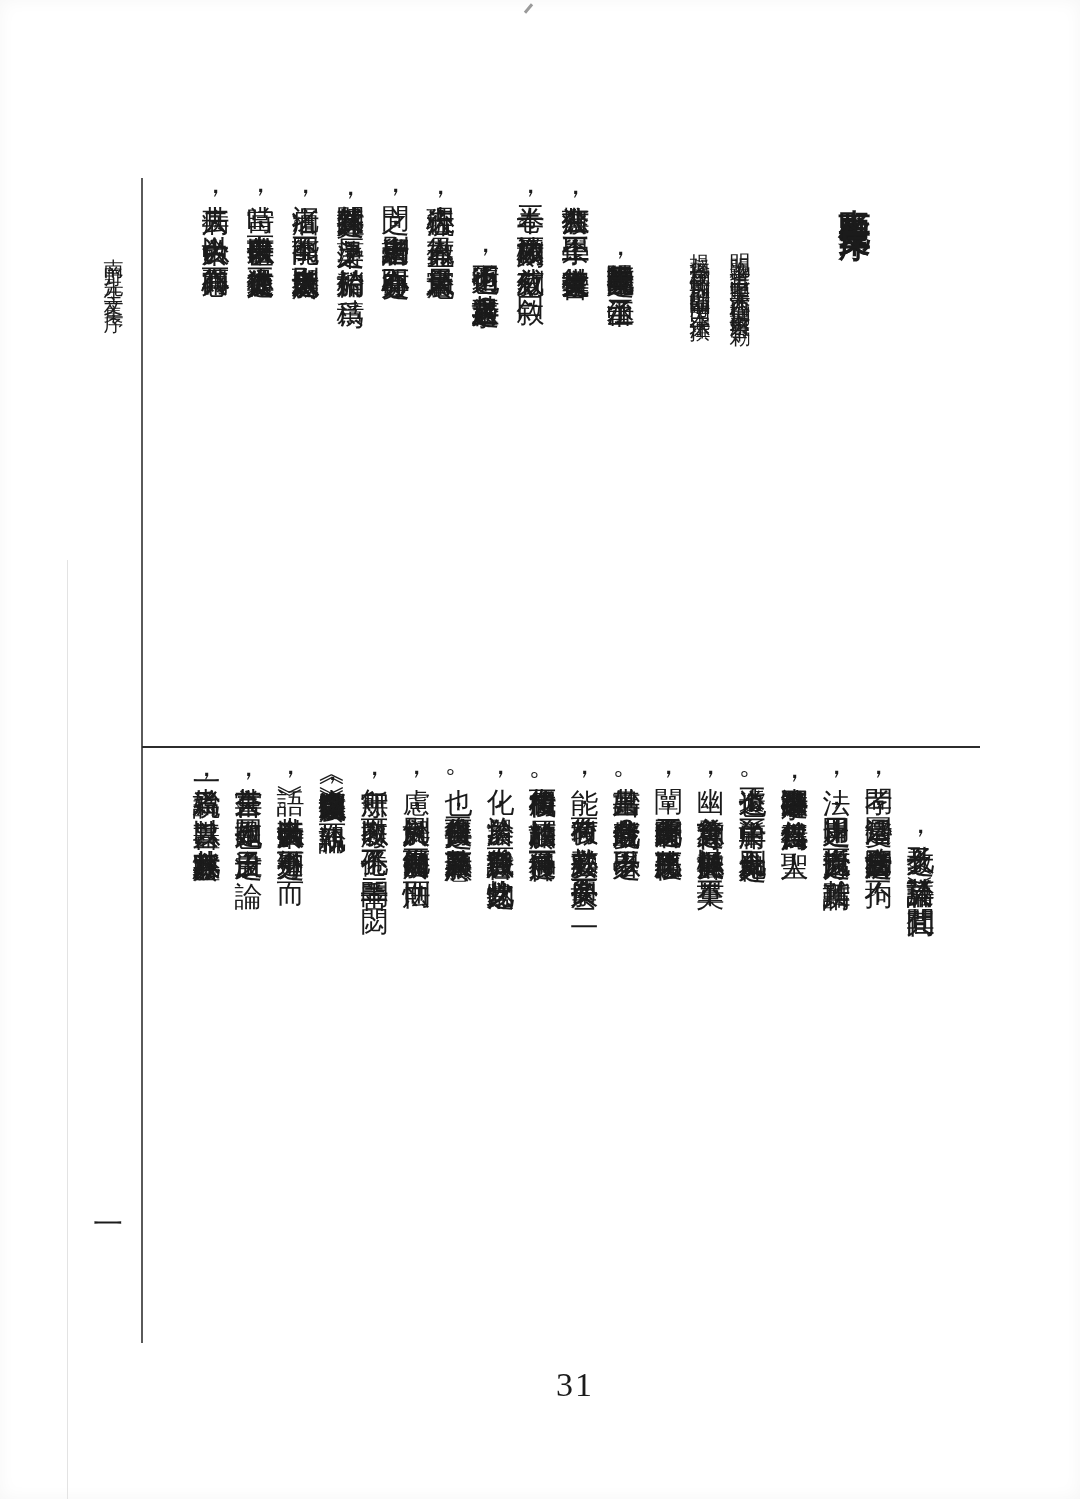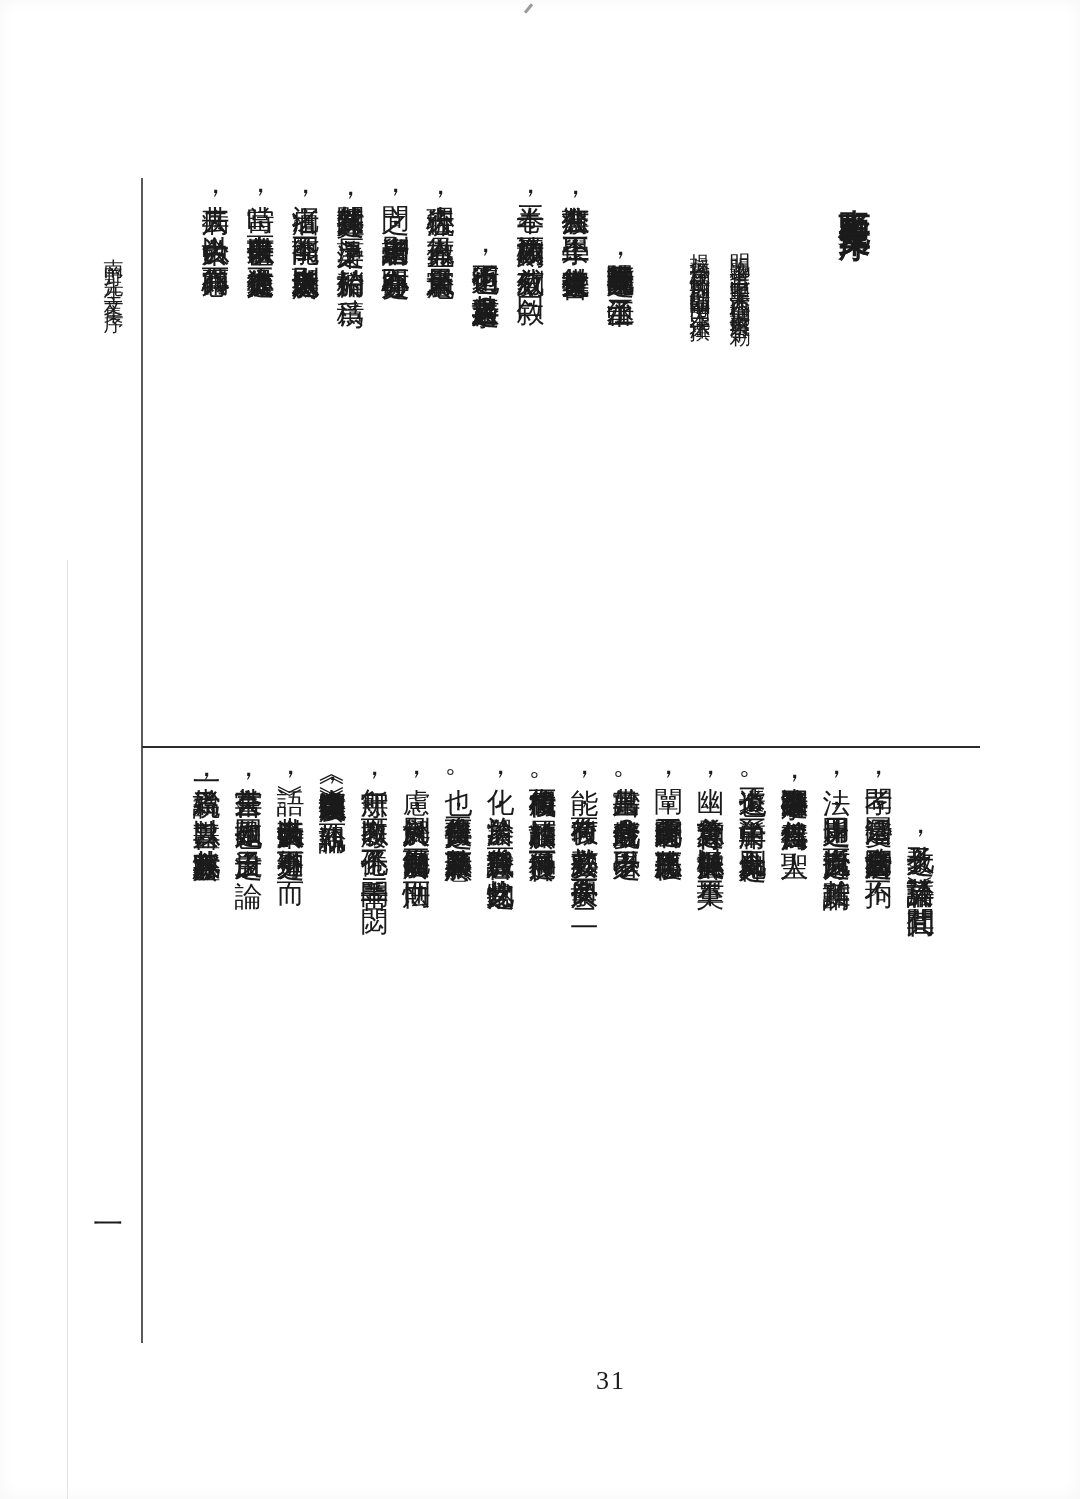--- a/index.html
+++ b/index.html
@@ -33,21 +33,21 @@
   
   .preface { left:193px; top:184px; width:450px; height:566px; font-size:28px; }
   .preface .vcol { line-height:45px; }
   
   .main { left:185px; top:766px; width:756px; height:570px; font-size:28px; }
   .main .vcol { line-height:42px; }
   .indent { padding-top:58px; }
   
   .divider { position:absolute; left:142px; top:746px; width:838px; height:2px; background:#2c2c2c; }
   
-  .pagenum { position:absolute; left:556px; top:1366px; width:70px; text-align:right; font-size:26px; letter-spacing:2px; }
+  .pagenum { position:absolute; left:556px; top:1366px; width:70px; text-align:left; font-size:34px; letter-spacing:2px; }
 </style>
 </head>
 <body>
 
 <div class="page">
 
   <div class="scan-tick"></div>
   <div class="edge-shadow"></div>
 
   <div class="rail"></div>

